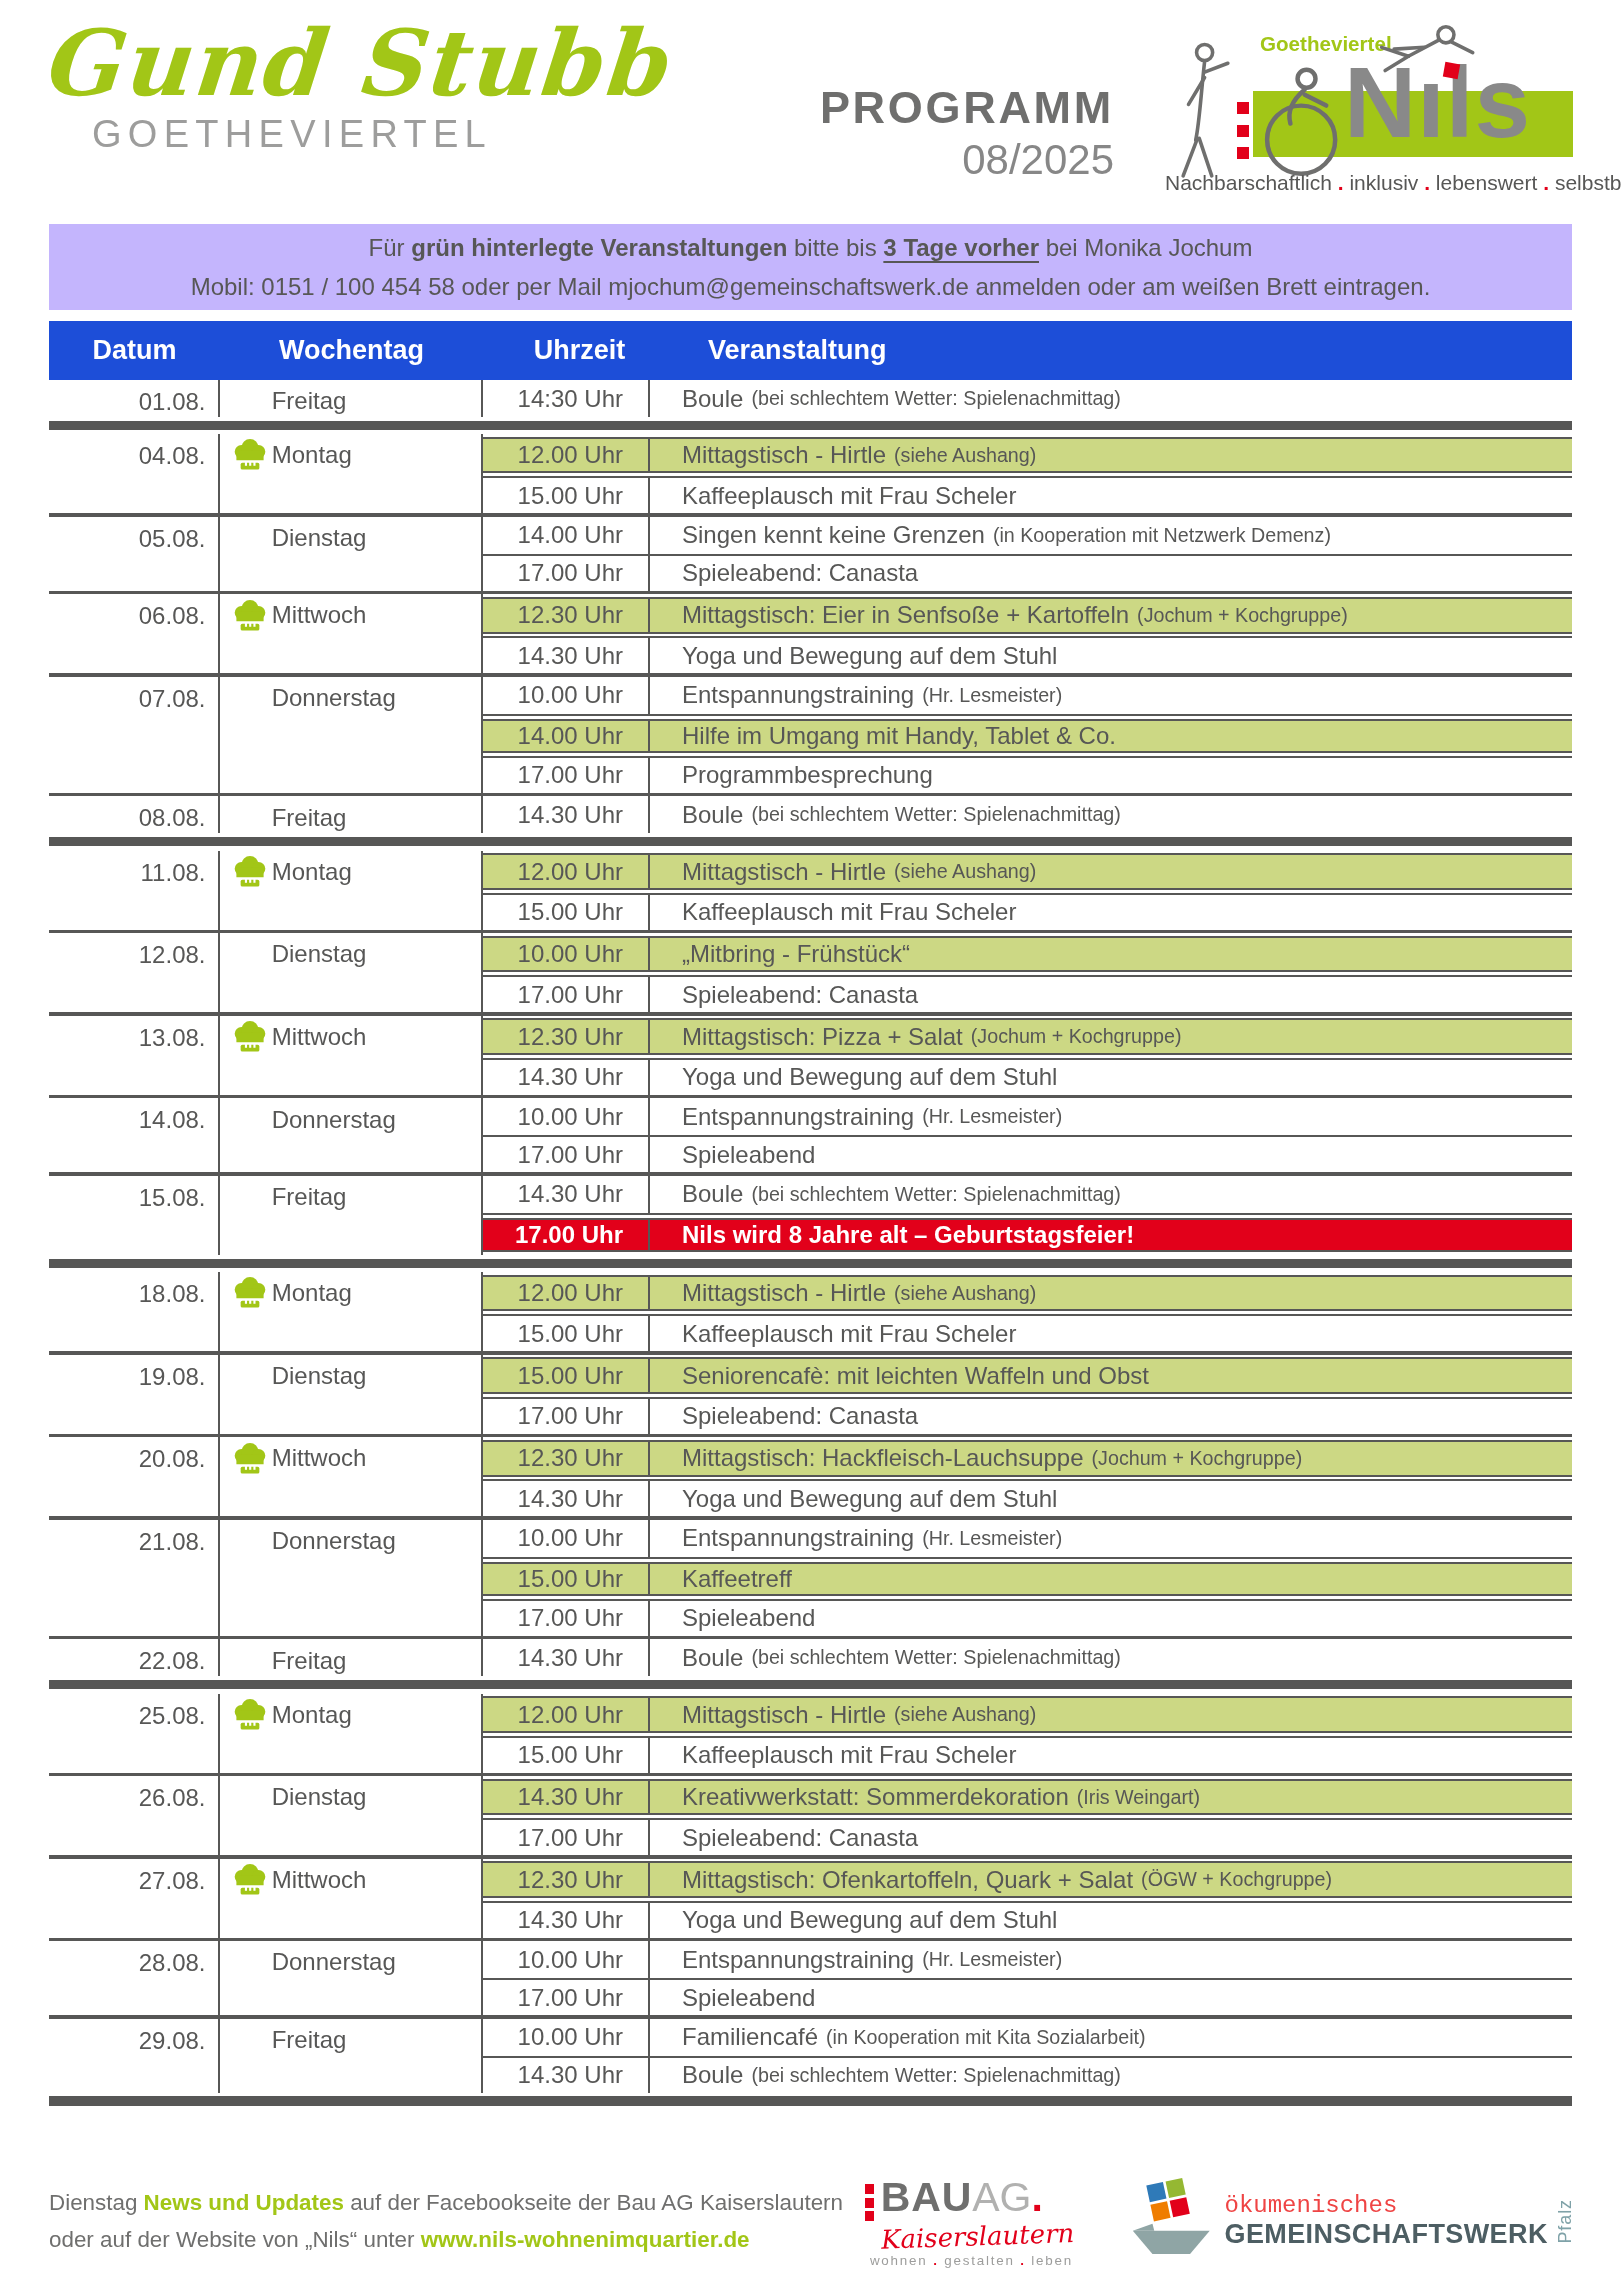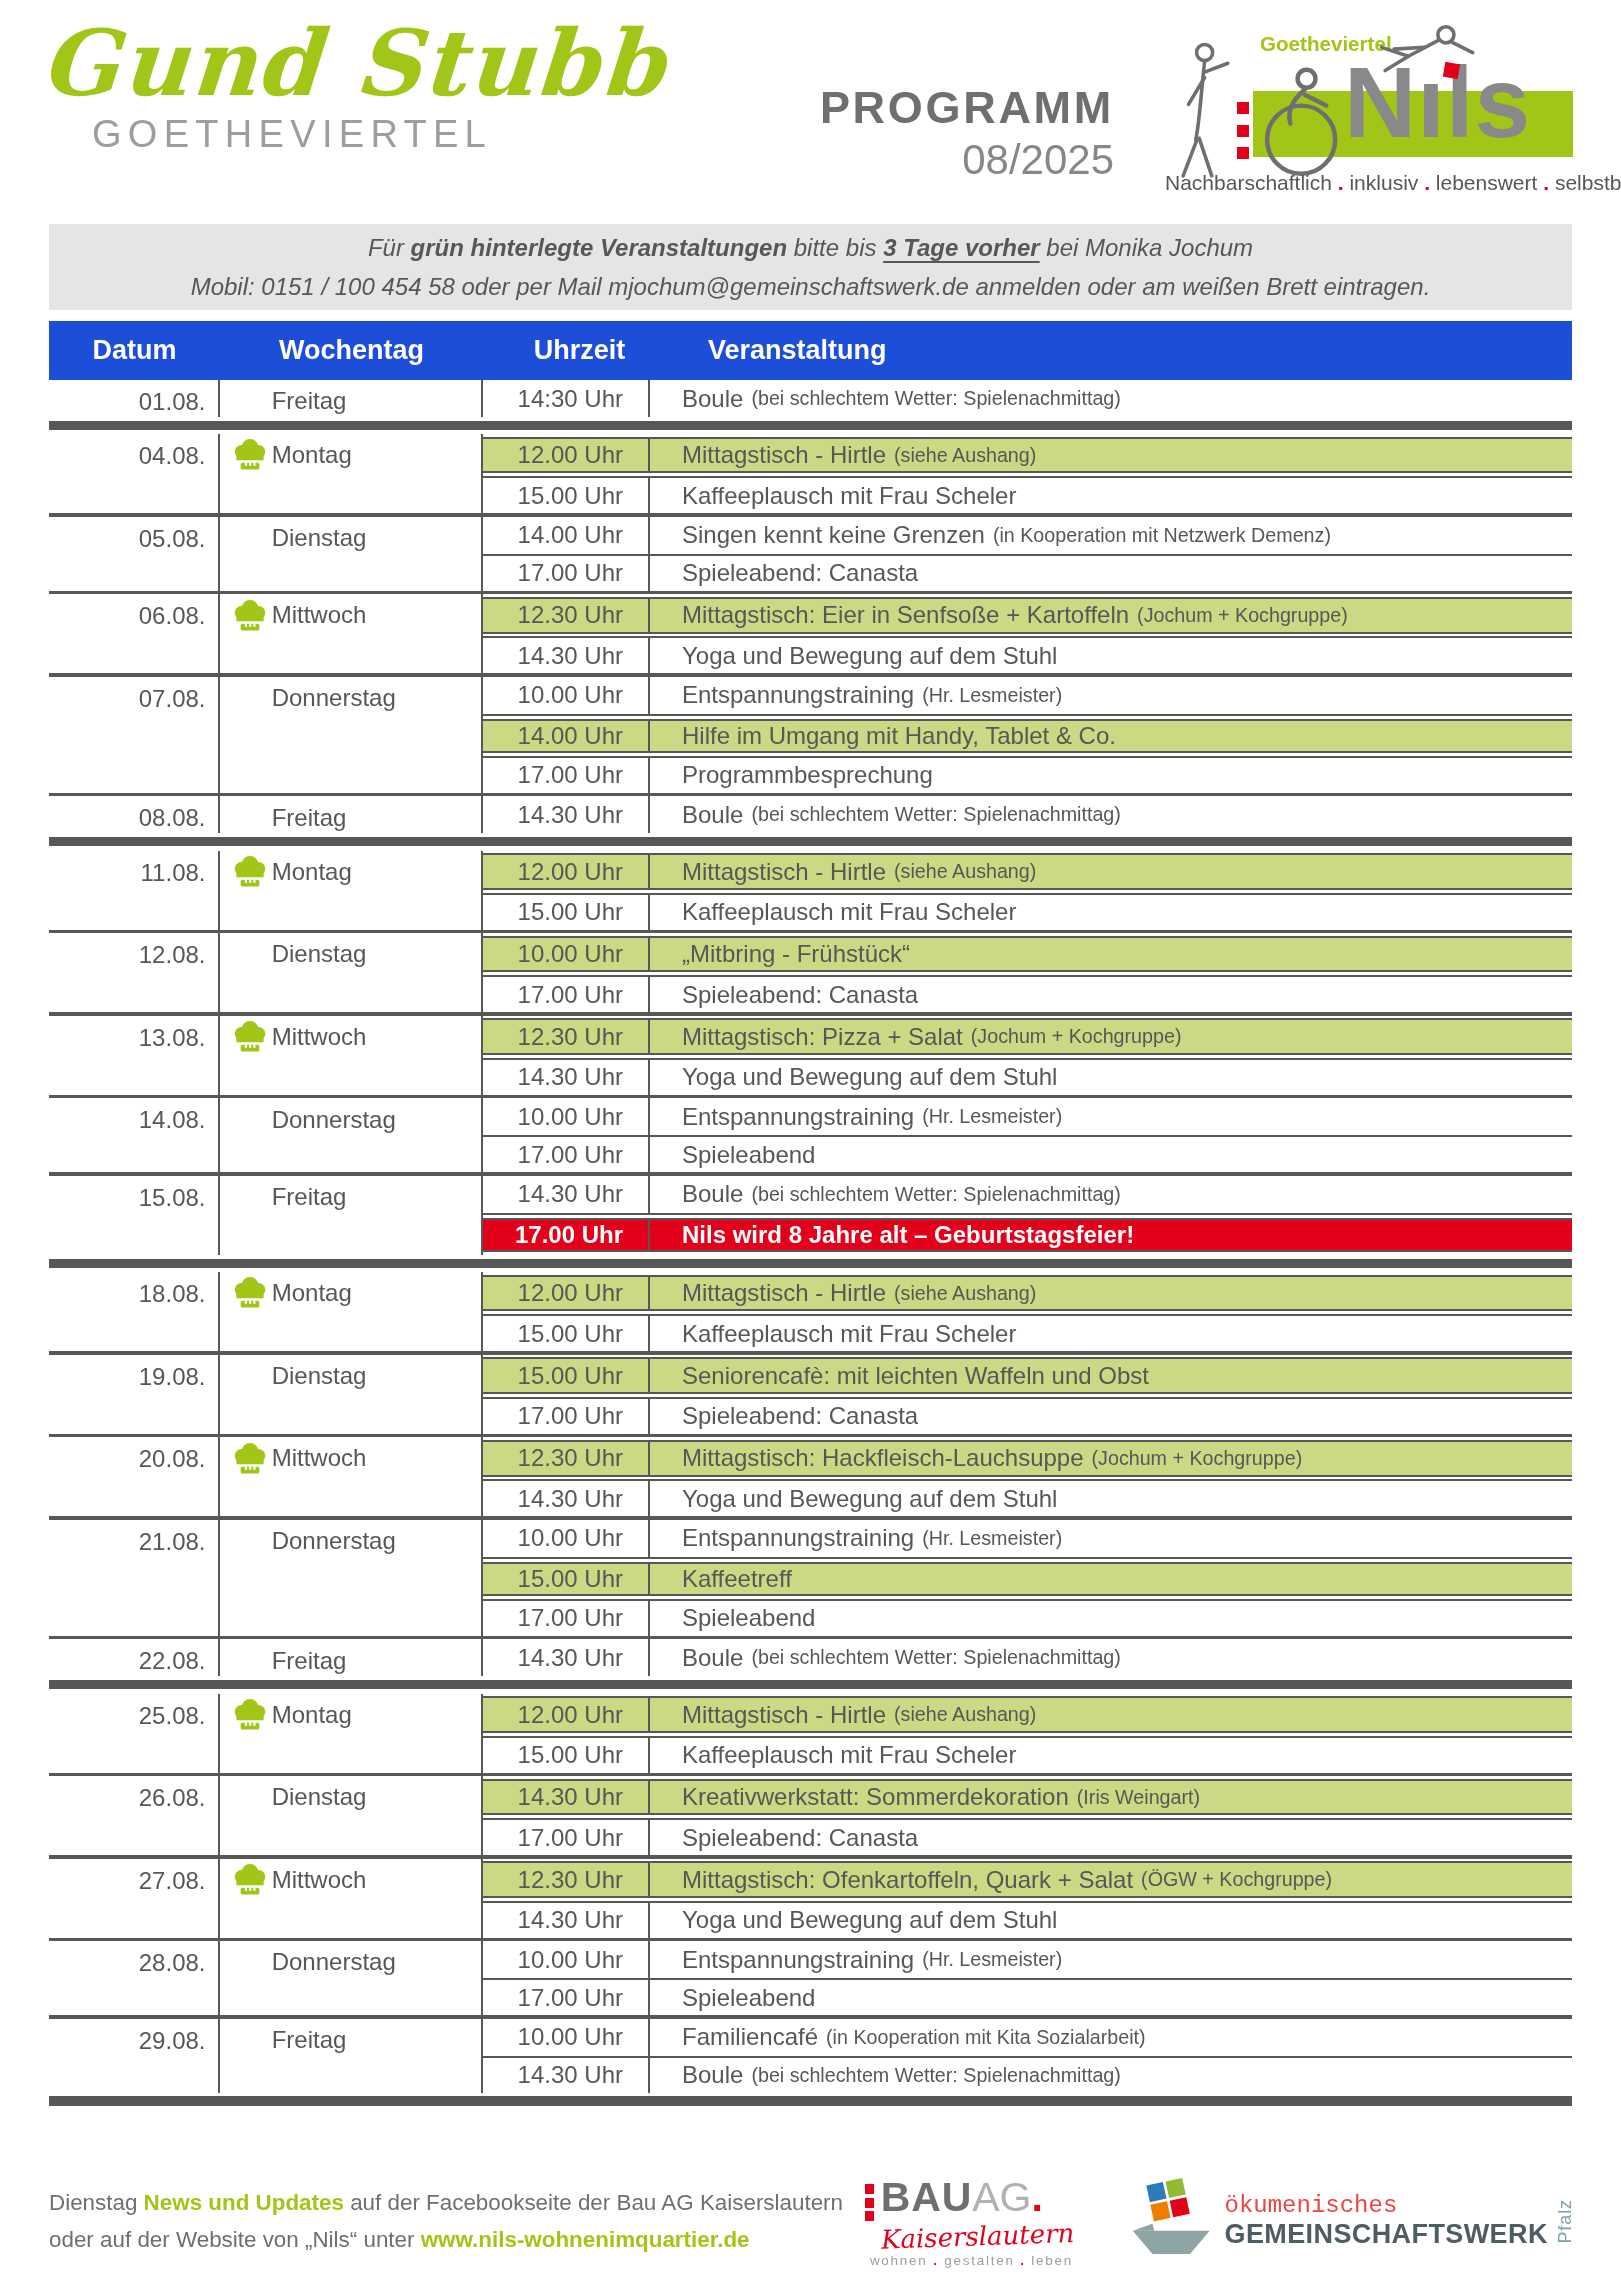--- a/index.html
+++ b/index.html
@@ -23,22 +23,22 @@
   .nils-word { position:absolute; left:179px; top:25px; font-size:100px; font-weight:bold; color:#898989; line-height:1; letter-spacing:0.9px; }
   .nils-idot { position:absolute; left:279px; top:36px; width:15px; height:15px; background:#e2001a; transform:rotate(10deg); }
   .nils-fig { position:absolute; left:0; top:12.5px; }
   .nils-wheel { position:absolute; left:86px; top:32px; }
   .nils-climber { position:absolute; left:188px; top:-5.4px; }
   .nils-sq { position:absolute; width:11.6px; height:11.6px; background:#e2001a; left:72px; }
   .nils-tagline { position:absolute; left:0px; bottom:0px; width:100%; font-size:21px; color:#575756; white-space:nowrap; }
   .red-dot { color:#e2001a; font-weight:bold; }
 
   
-  .banner { position:absolute; left:49px; right:49px; top:224px; height:86px; background:#e5e5e5;
-            display:flex; flex-direction:column; align-items:center; justify-content:center;font-style:italic; }
+  .banner { position:absolute; left:49px; right:49px; top:224px; height:86px; background:#c4b5fd;
+            display:flex; flex-direction:column; align-items:center; justify-content:center; }
   .banner-line { font-size:24px; line-height:39px; color:#575756; text-align:center; }
 
   
   .schedule { position:absolute; left:49px; right:49px; top:321px; }
   .thead { display:grid; grid-template-columns:171px 263px 193px 1fr; background:#1d4ed8; height:59px; align-items:center; }
   .th { color:#ffffff; font-weight:bold; font-size:27px; text-align:center; }
   .th.left { text-align:left; padding-left:32px; }
 
   .day-block { display:flex; align-items:stretch; }
   .col-date  { width:171px; border-right:2.7px solid #575756; font-size:24px; text-align:right; padding:8px 12.5px 0 0; }

